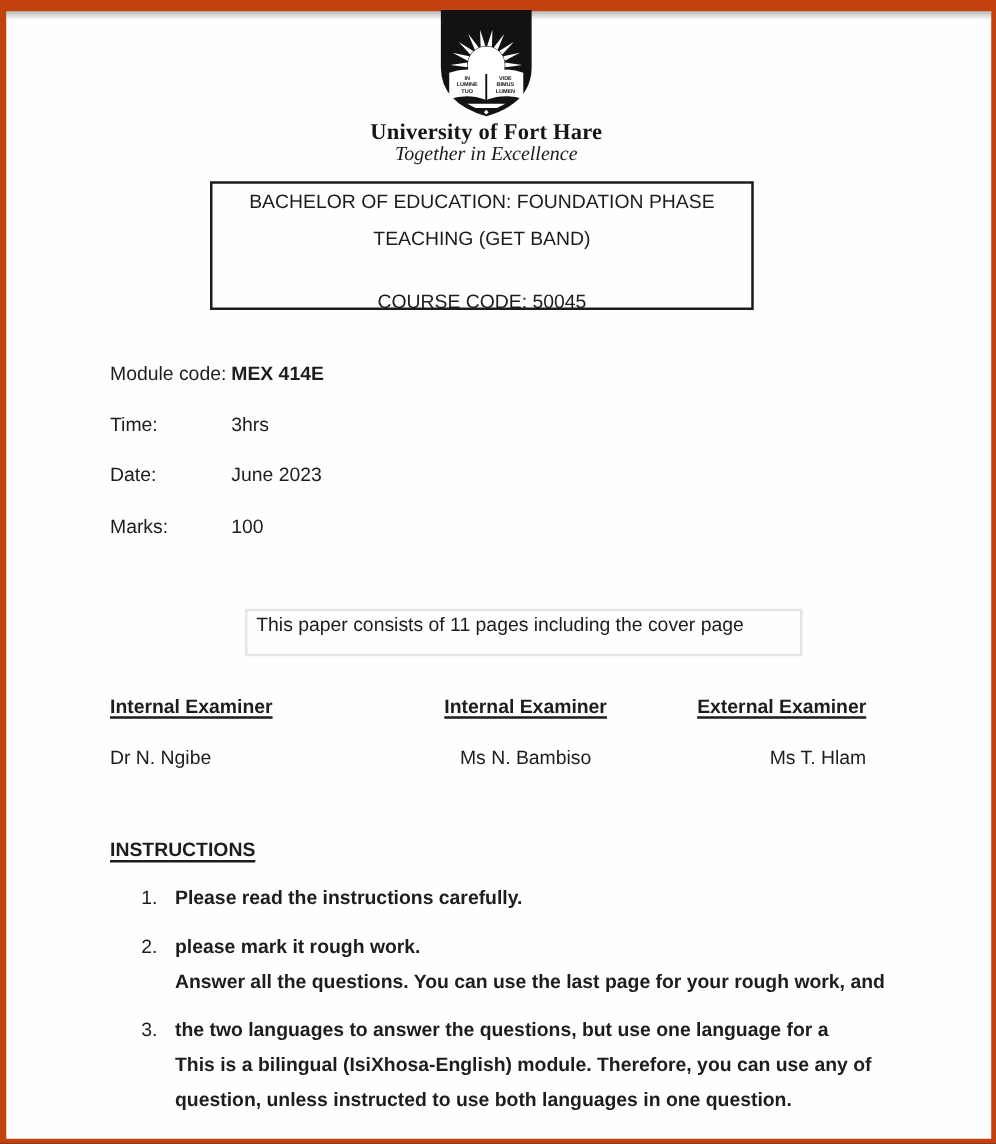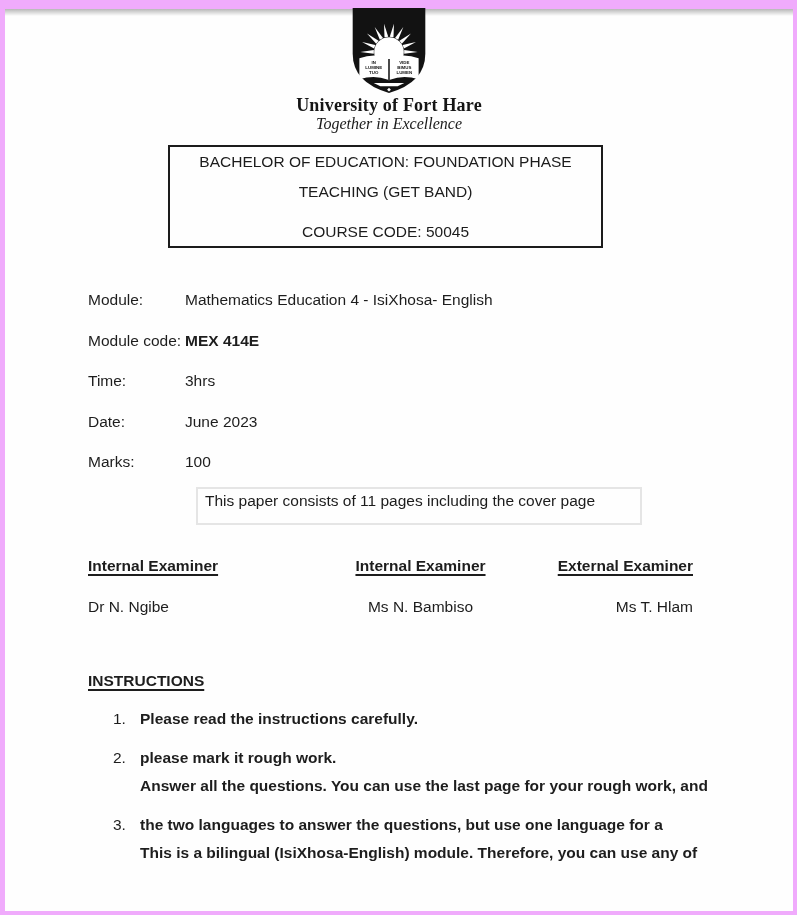--- a/index.html
+++ b/index.html
@@ -1,18 +1,18 @@
 <!DOCTYPE html>
 <html><head>
 <meta charset="utf-8">
 <style>
   html,body{margin:0;padding:0;background:#26292c;}
   .viewport{
     position:relative;width:797px;height:915px;overflow:hidden;
-    background:#f0abfc;
+    background:#c2410c;
     font-family:"Liberation Sans",sans-serif;color:#1d1d1d;
   }
   .page{
     position:absolute;left:5px;top:9px;width:788px;height:902px;
     background:#fefefe;
   }
   .top-shadow{
     position:absolute;left:5px;top:9px;width:788px;height:7px;
     background:linear-gradient(rgba(0,0,0,.28),rgba(0,0,0,0));
   }
@@ -25,21 +25,21 @@
   .tagline{
     position:absolute;left:239px;top:115px;width:300px;text-align:center;
     font-family:"Liberation Serif",serif;font-style:italic;font-size:16px;color:#1b1b1b;
   }
   .degree-box{
     position:absolute;left:168px;top:145px;width:431px;height:99px;
     border:2px solid #1c1c1c;text-align:center;font-size:15.5px;color:#1c1c1c;
   }
   .degree-box .l1{margin-top:6px;}
   .degree-box .l2{margin-top:12px;}
-  .degree-box .l3{margin-top:22px;}
+  .degree-box .l3{margin-top:32px;}
   .details{position:absolute;left:88px;top:291px;width:560px;font-size:15.5px;}
   .details .row{display:flex;margin-bottom:22.5px;}
   .details .lbl{width:97px;flex:0 0 97px;}
   .details .val{white-space:nowrap;}
   .details .bold{font-weight:bold;}
   .pages-box{
     position:absolute;left:196px;top:487px;width:442px;height:34px;
     border:2px solid #e5e5e5;font-size:15.5px;color:#1c1c1c;
   }
   .pages-box span{display:block;padding:3px 0 0 7px;}
@@ -104,24 +104,20 @@
   <div class="tagline">Together in Excellence</div>
 
   <div class="degree-box">
     <div class="l1">BACHELOR OF EDUCATION: FOUNDATION PHASE</div>
     <div class="l2">TEACHING (GET BAND)</div>
     <div class="l3">COURSE CODE: 50045</div>
   </div>
 
   <div class="details">
     <div class="row">
-      <span class="lbl">Module:</span>
-      <span class="val">Mathematics Education 4 - IsiXhosa- English</span>
-    </div>
-    <div class="row">
       <span class="lbl">Module code:</span>
       <span class="val bold">MEX 414E</span>
     </div>
     <div class="row">
       <span class="lbl">Time:</span>
       <span class="val">3hrs</span>
     </div>
     <div class="row">
       <span class="lbl">Date:</span>
       <span class="val">June 2023</span>
@@ -163,16 +159,17 @@
       <div class="lines">
         <div>please mark it rough work.</div>
         <div>Answer all the questions. You can use the last page for your rough work, and</div>
       </div>
     </div>
     <div class="instr-item">
       <div class="num">3.</div>
       <div class="lines">
         <div>the two languages to answer the questions, but use one language for a</div>
         <div>This is a bilingual (IsiXhosa-English) module. Therefore, you can use any of</div>
+        <div>question, unless instructed to use both languages in one question.</div>
       </div>
     </div>
   </div>
 </div>
 
 </body></html>

